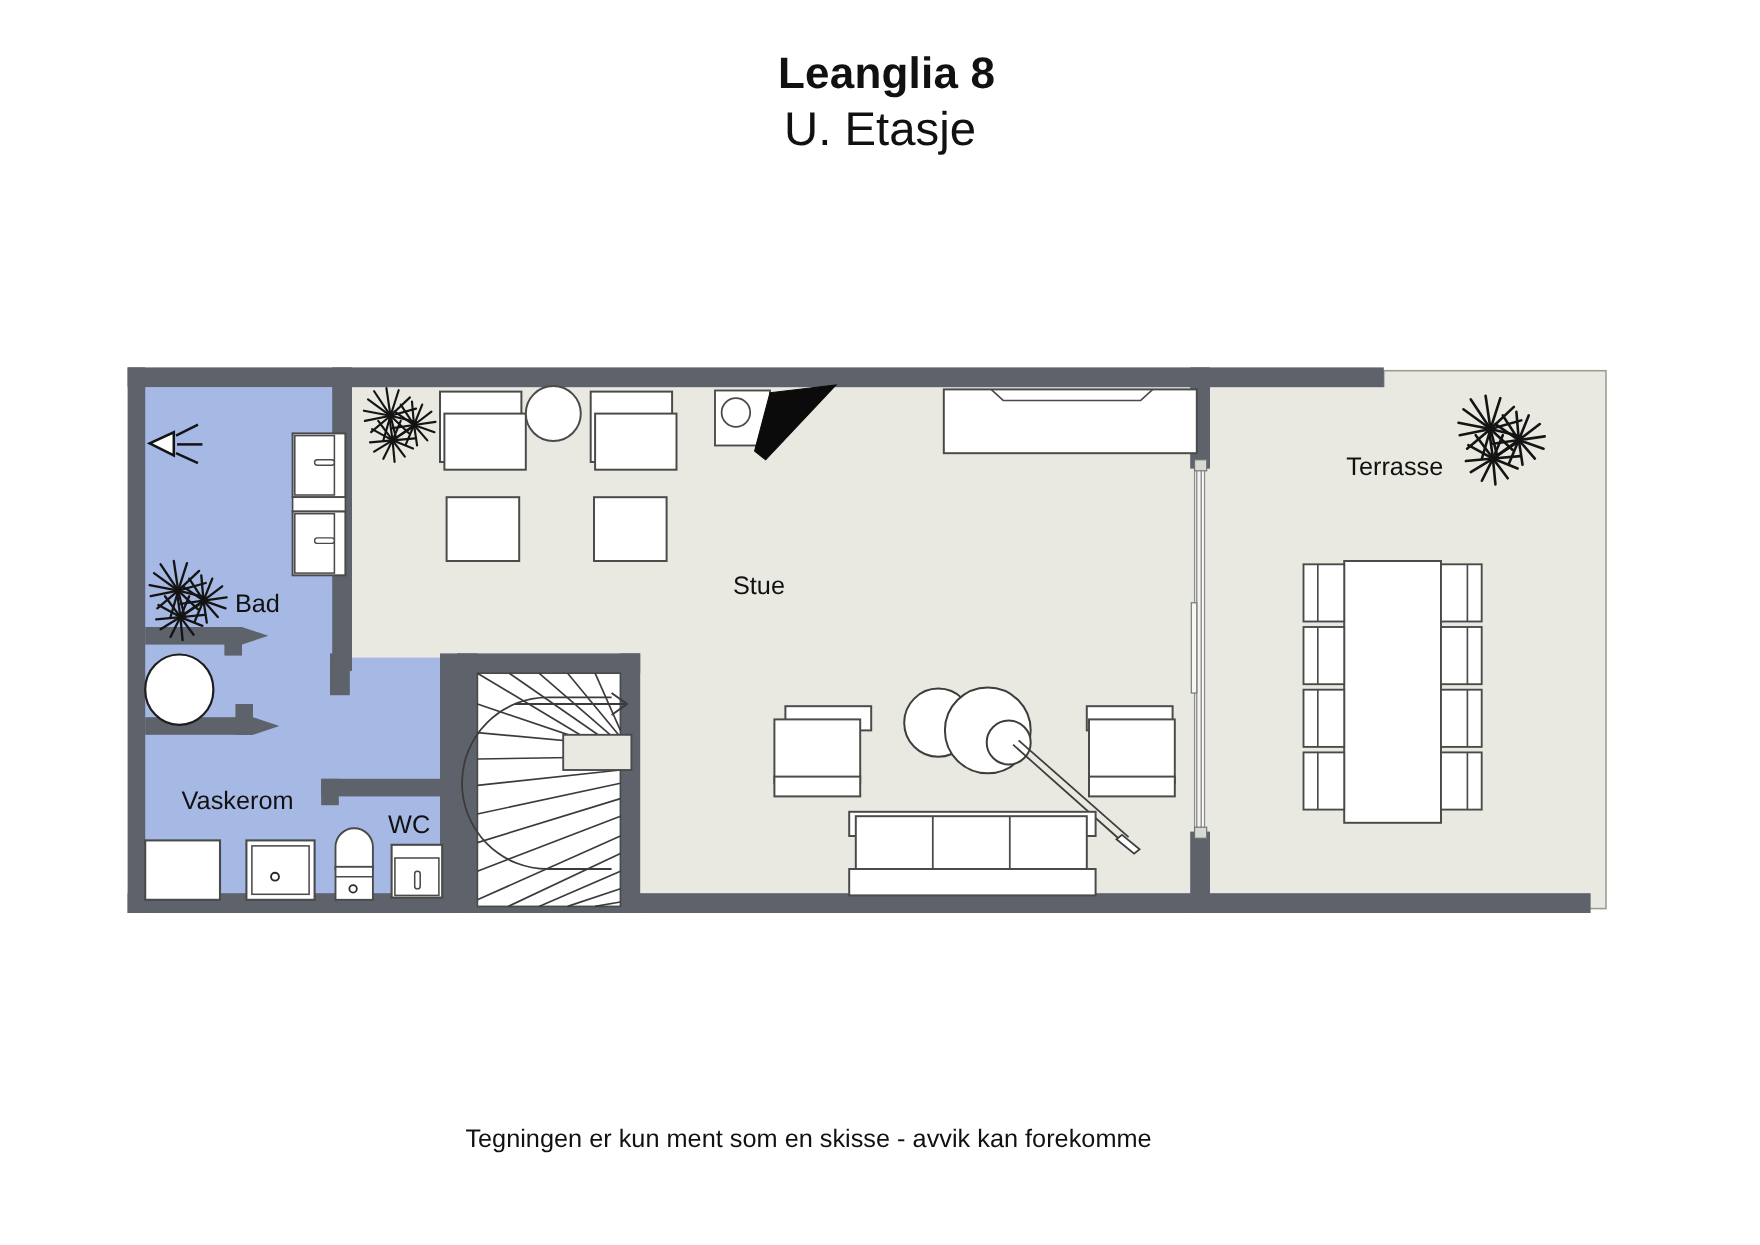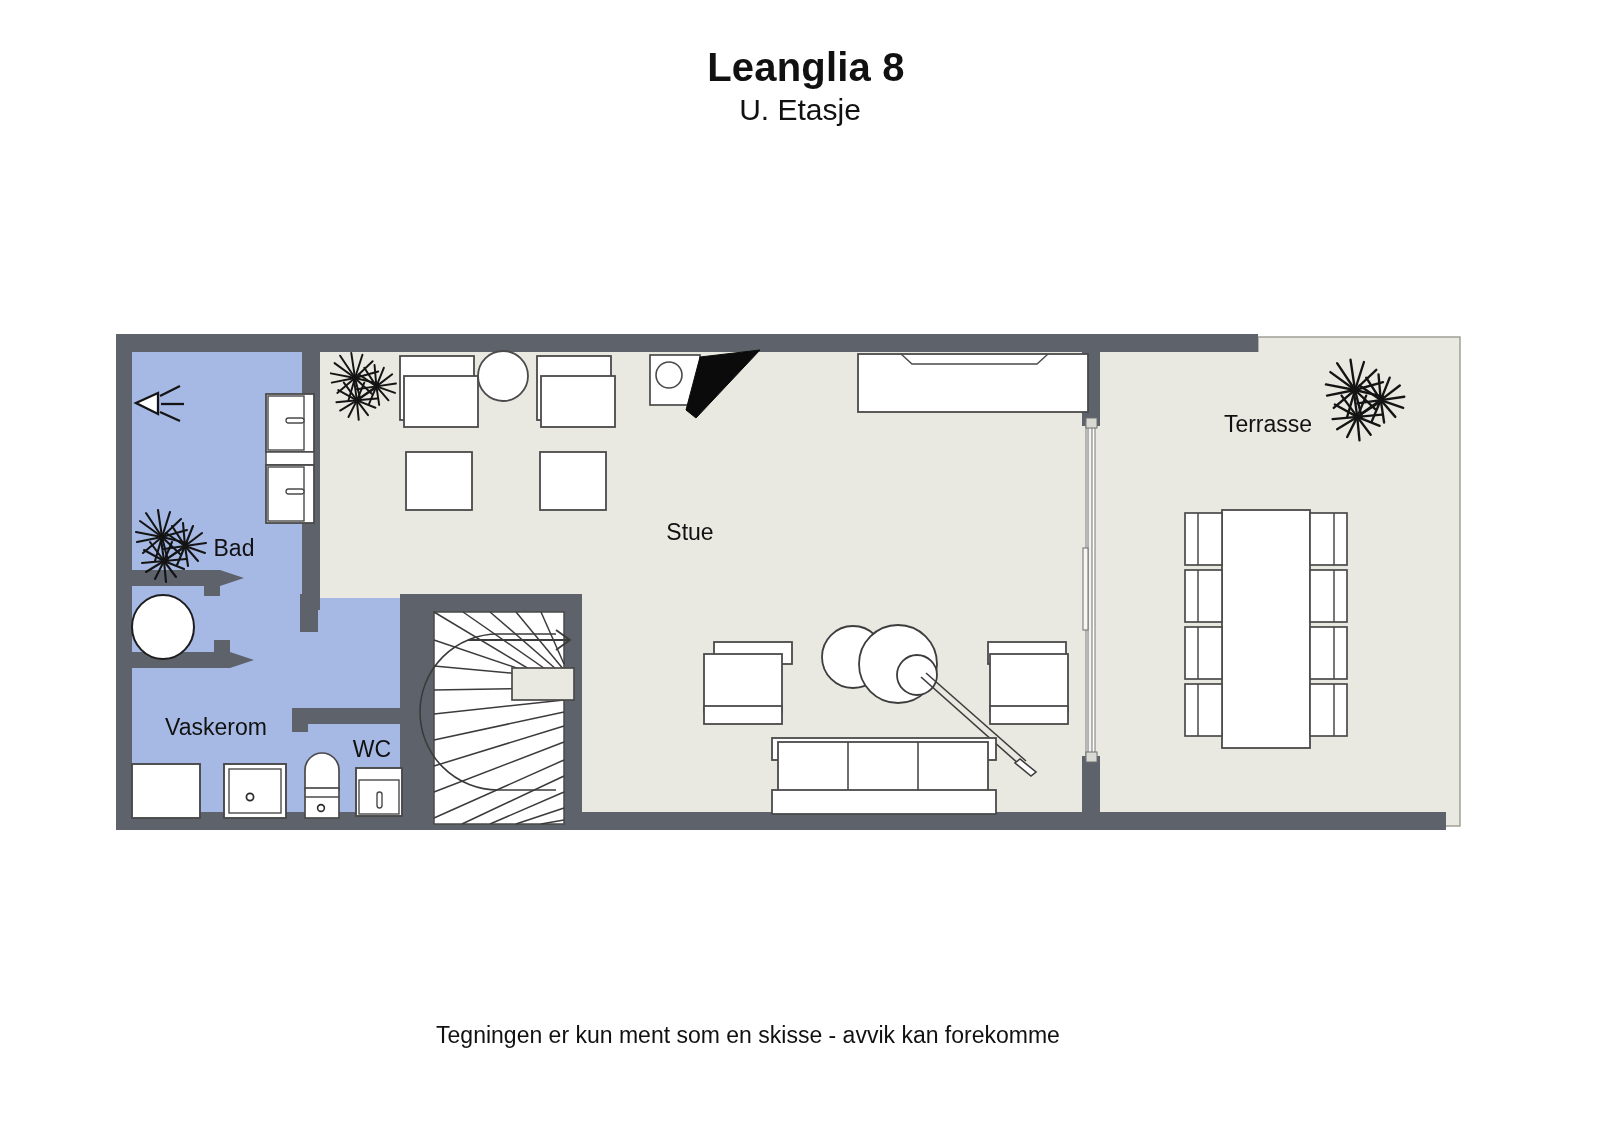--- a/index.html
+++ b/index.html
@@ -29,28 +29,28 @@
     text-align: center;
   }
   .title-main {
     font-size: 40px;
     font-weight: bold;
     line-height: 1.18;
     letter-spacing: 0.2px;
     margin-left: 12px;
   }
   .title-sub {
-    font-size: 30px;
+    font-size: 43px;
     font-weight: normal;
     line-height: 1.28;
   }
   .footer-note {
     position: absolute;
     top: 1022px;
-    left: 16px;
+    left: 3px;
     width: 1464px;
     text-align: center;
     font-size: 23px;
     font-weight: normal;
   }
   #plan-wrap {
     position: absolute;
     left: 0;
     top: 0;
     width: 1600px;

